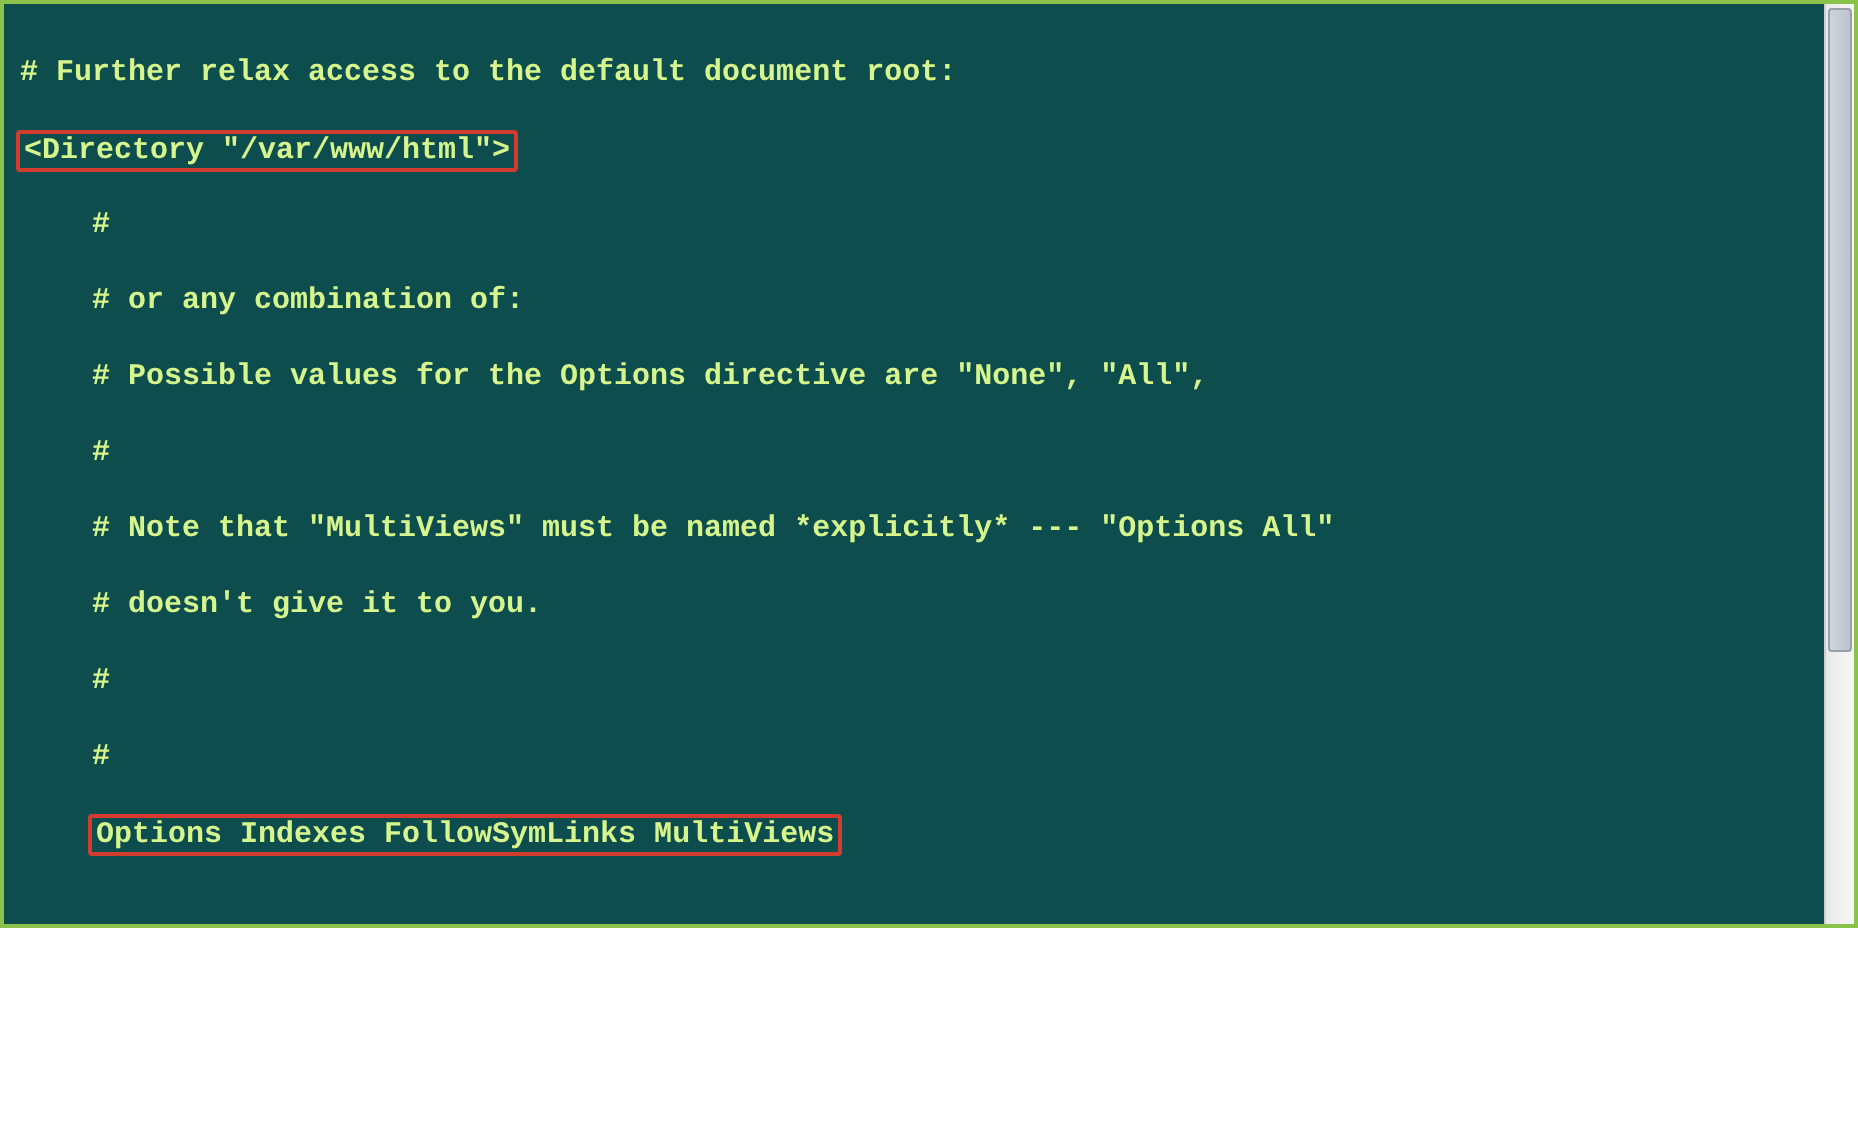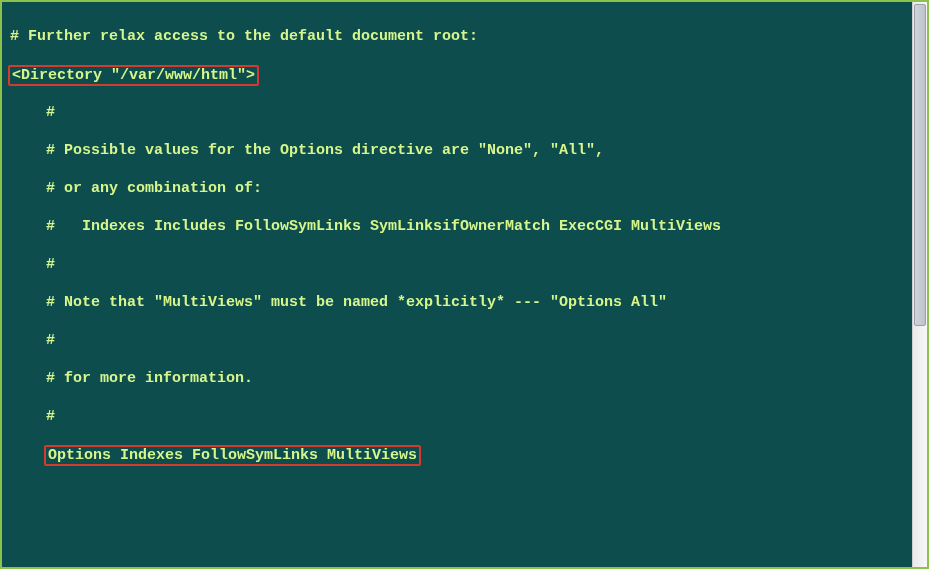--- a/index.html
+++ b/index.html
@@ -6,21 +6,21 @@
     margin: 0;
     padding: 0;
     width: 929px;
     height: 572px;
     overflow: hidden;
     background: #ffffff;
   }
   .frame {
     box-sizing: border-box;
     width: 929px;
-    height: 569px;
+    height: 464px;
     border: 2px solid #8bc34a;
     background: #0d4d4d;
     position: relative;
     font-family: "Courier New", Courier, monospace;
     font-size: 15px;
     font-weight: bold;
     color: #d6f58c;
   }
   .content {
     position: absolute;
@@ -62,27 +62,26 @@
   }
 </style>
 </head>
 <body>
 
 <div class="frame">
   <div class="content">
 <span class="line"># Further relax access to the default document root:</span>
 <span class="line"><span class="hl">&lt;Directory "/var/www/html"&gt;</span></span>
 <span class="line">    #</span>
+<span class="line">    # or any combination of:</span>
 <span class="line">    # Possible values for the Options directive are "None", "All",</span>
-<span class="line">    # or any combination of:</span>
-<span class="line">    #   Indexes Includes FollowSymLinks SymLinksifOwnerMatch ExecCGI MultiViews</span>
 <span class="line">    #</span>
 <span class="line">    # Note that "MultiViews" must be named *explicitly* --- "Options All"</span>
+<span class="line">    # doesn't give it to you.</span>
 <span class="line">    #</span>
-<span class="line">    # for more information.</span>
 <span class="line">    #</span>
 <span class="line"><span>    </span><span class="hl">Options Indexes FollowSymLinks MultiViews</span></span>
 
 
 
 
 
 
 
 

